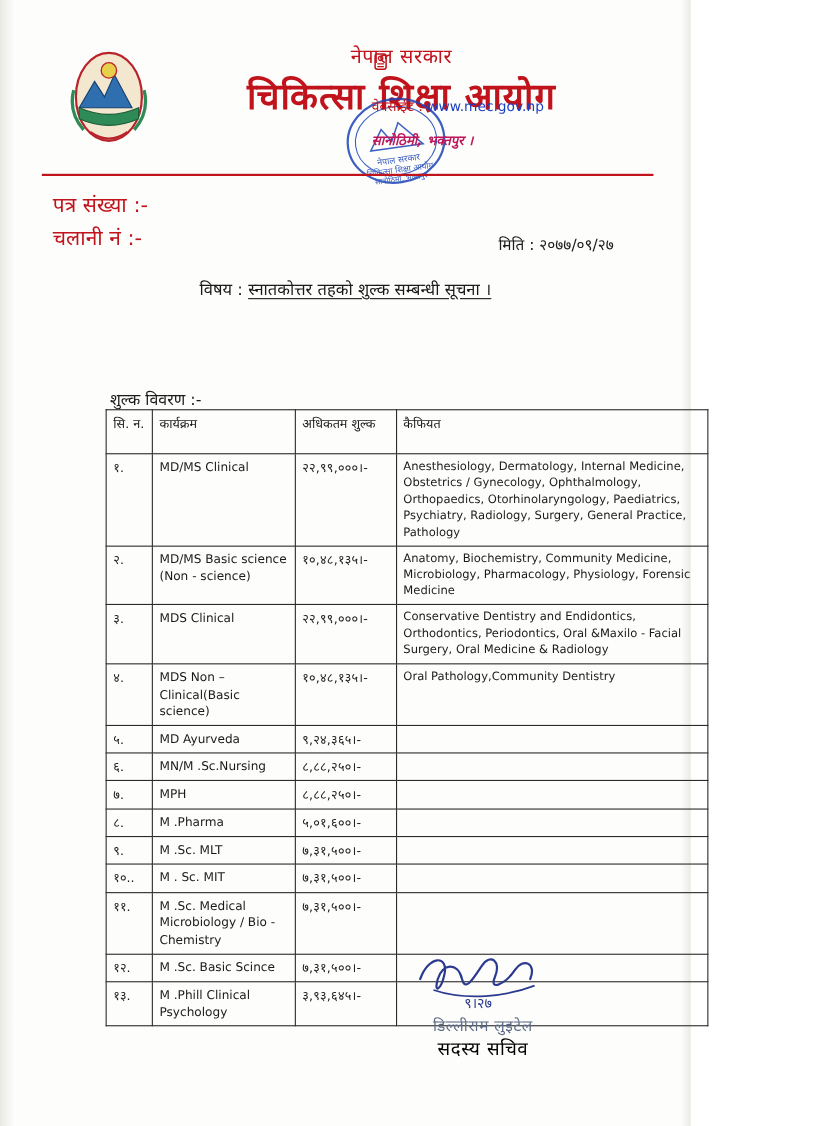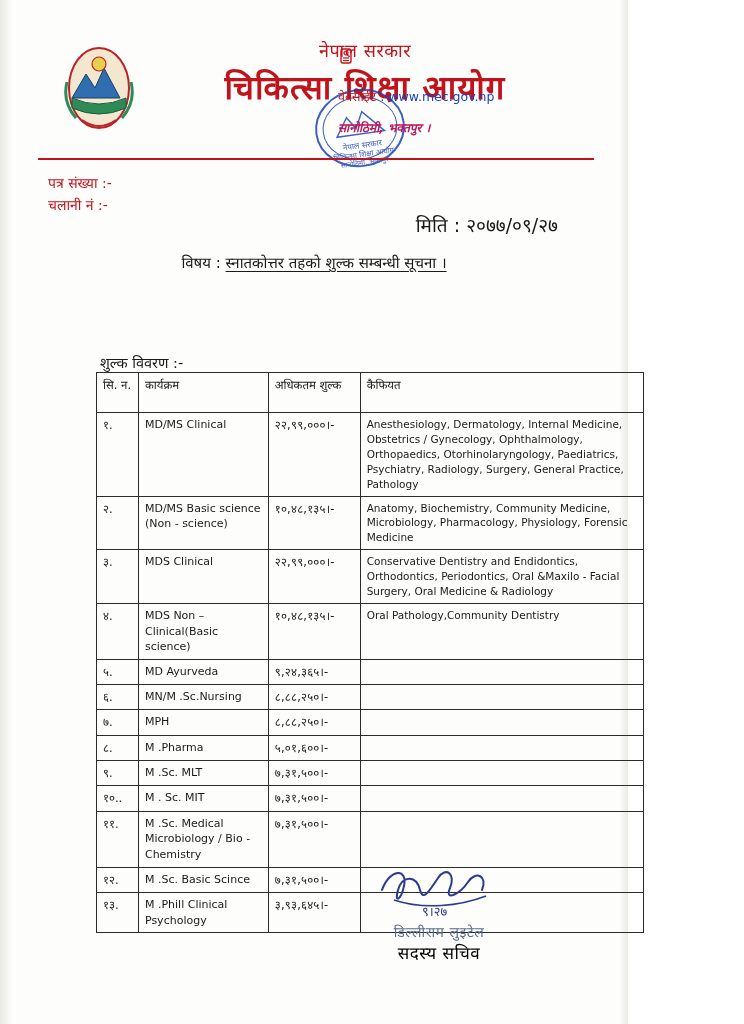--- a/index.html
+++ b/index.html
@@ -96,28 +96,28 @@
     right: 34px;
     top: 158px;
     border-top: 2px solid #c0131b;
   }
   
   .refblock {
     position: absolute;
     left: 48px;
     top: 172px;
     color: #c0131b;
-    font-size: 14px;
+    font-size: 19px;
     line-height: 1.6;
   }
   .date-line {
     position: absolute;
     right: 70px;
     top: 212px;
-    font-size: 19px;
+    font-size: 14px;
     color: #1a1a1a;
   }
   
   .subject {
     position: absolute;
     left: 0; right: 0;
     top: 252px;
     text-align: center;
     font-size: 15px;
   }

